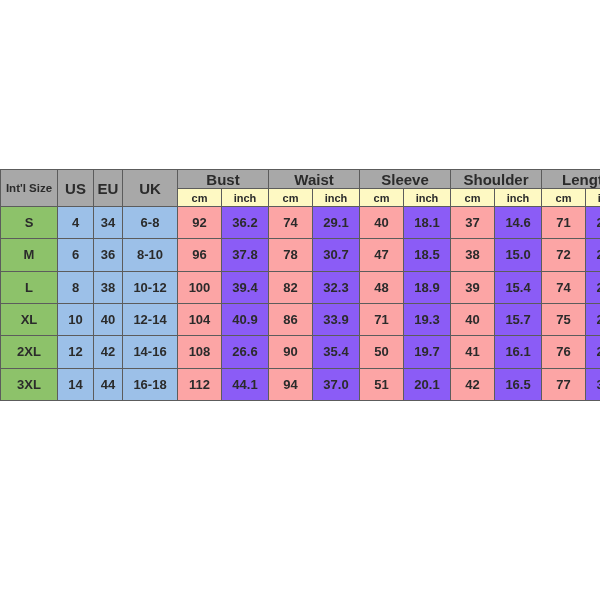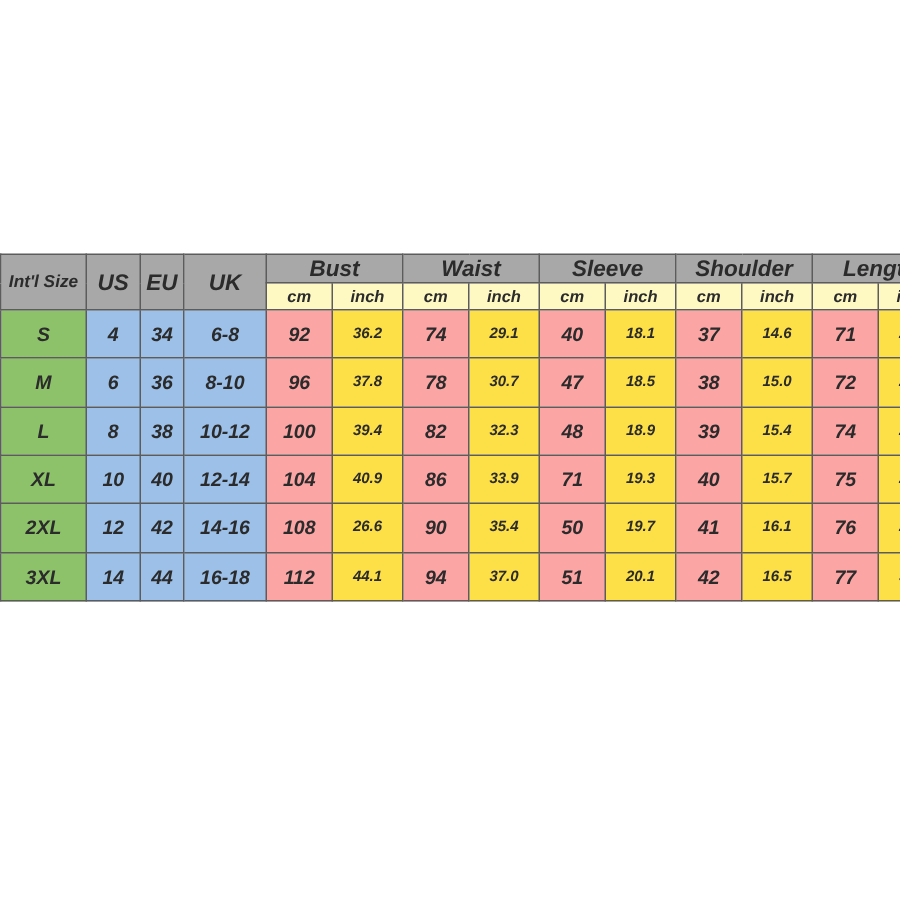--- a/index.html
+++ b/index.html
@@ -14,21 +14,20 @@
     font-family: "Liberation Sans", sans-serif;
     overflow: hidden;
   }
 
   #size-chart-wrap {
     position: absolute;
     left: 0;
     top: 169px;
     width: 600px;
     height: 212px;
-    font-style: italic;
   }
 
   table.size-chart {
     width: 600px;
     height: 232px;
     border-collapse: collapse;
     table-layout: fixed;
     font-family: "Liberation Sans", sans-serif;
   }
 
@@ -74,22 +73,22 @@
   }
   td.c-region {
     background: #9cc0e8;
     font-size: 13px;
   }
   td.c-cm {
     background: #fca5a5;
     font-size: 13px;
   }
   td.c-inch {
-    background: #fde047;
-    font-size: 10px;
+    background: #8b5cf6;
+    font-size: 13px;
   }
 
   
   col.w-size   { width: 57px; }
   col.w-us     { width: 36px; }
   col.w-eu     { width: 29px; }
   col.w-uk     { width: 55px; }
   col.w-cm     { width: 44px; }
   col.w-inch   { width: 47px; }
 </style>

